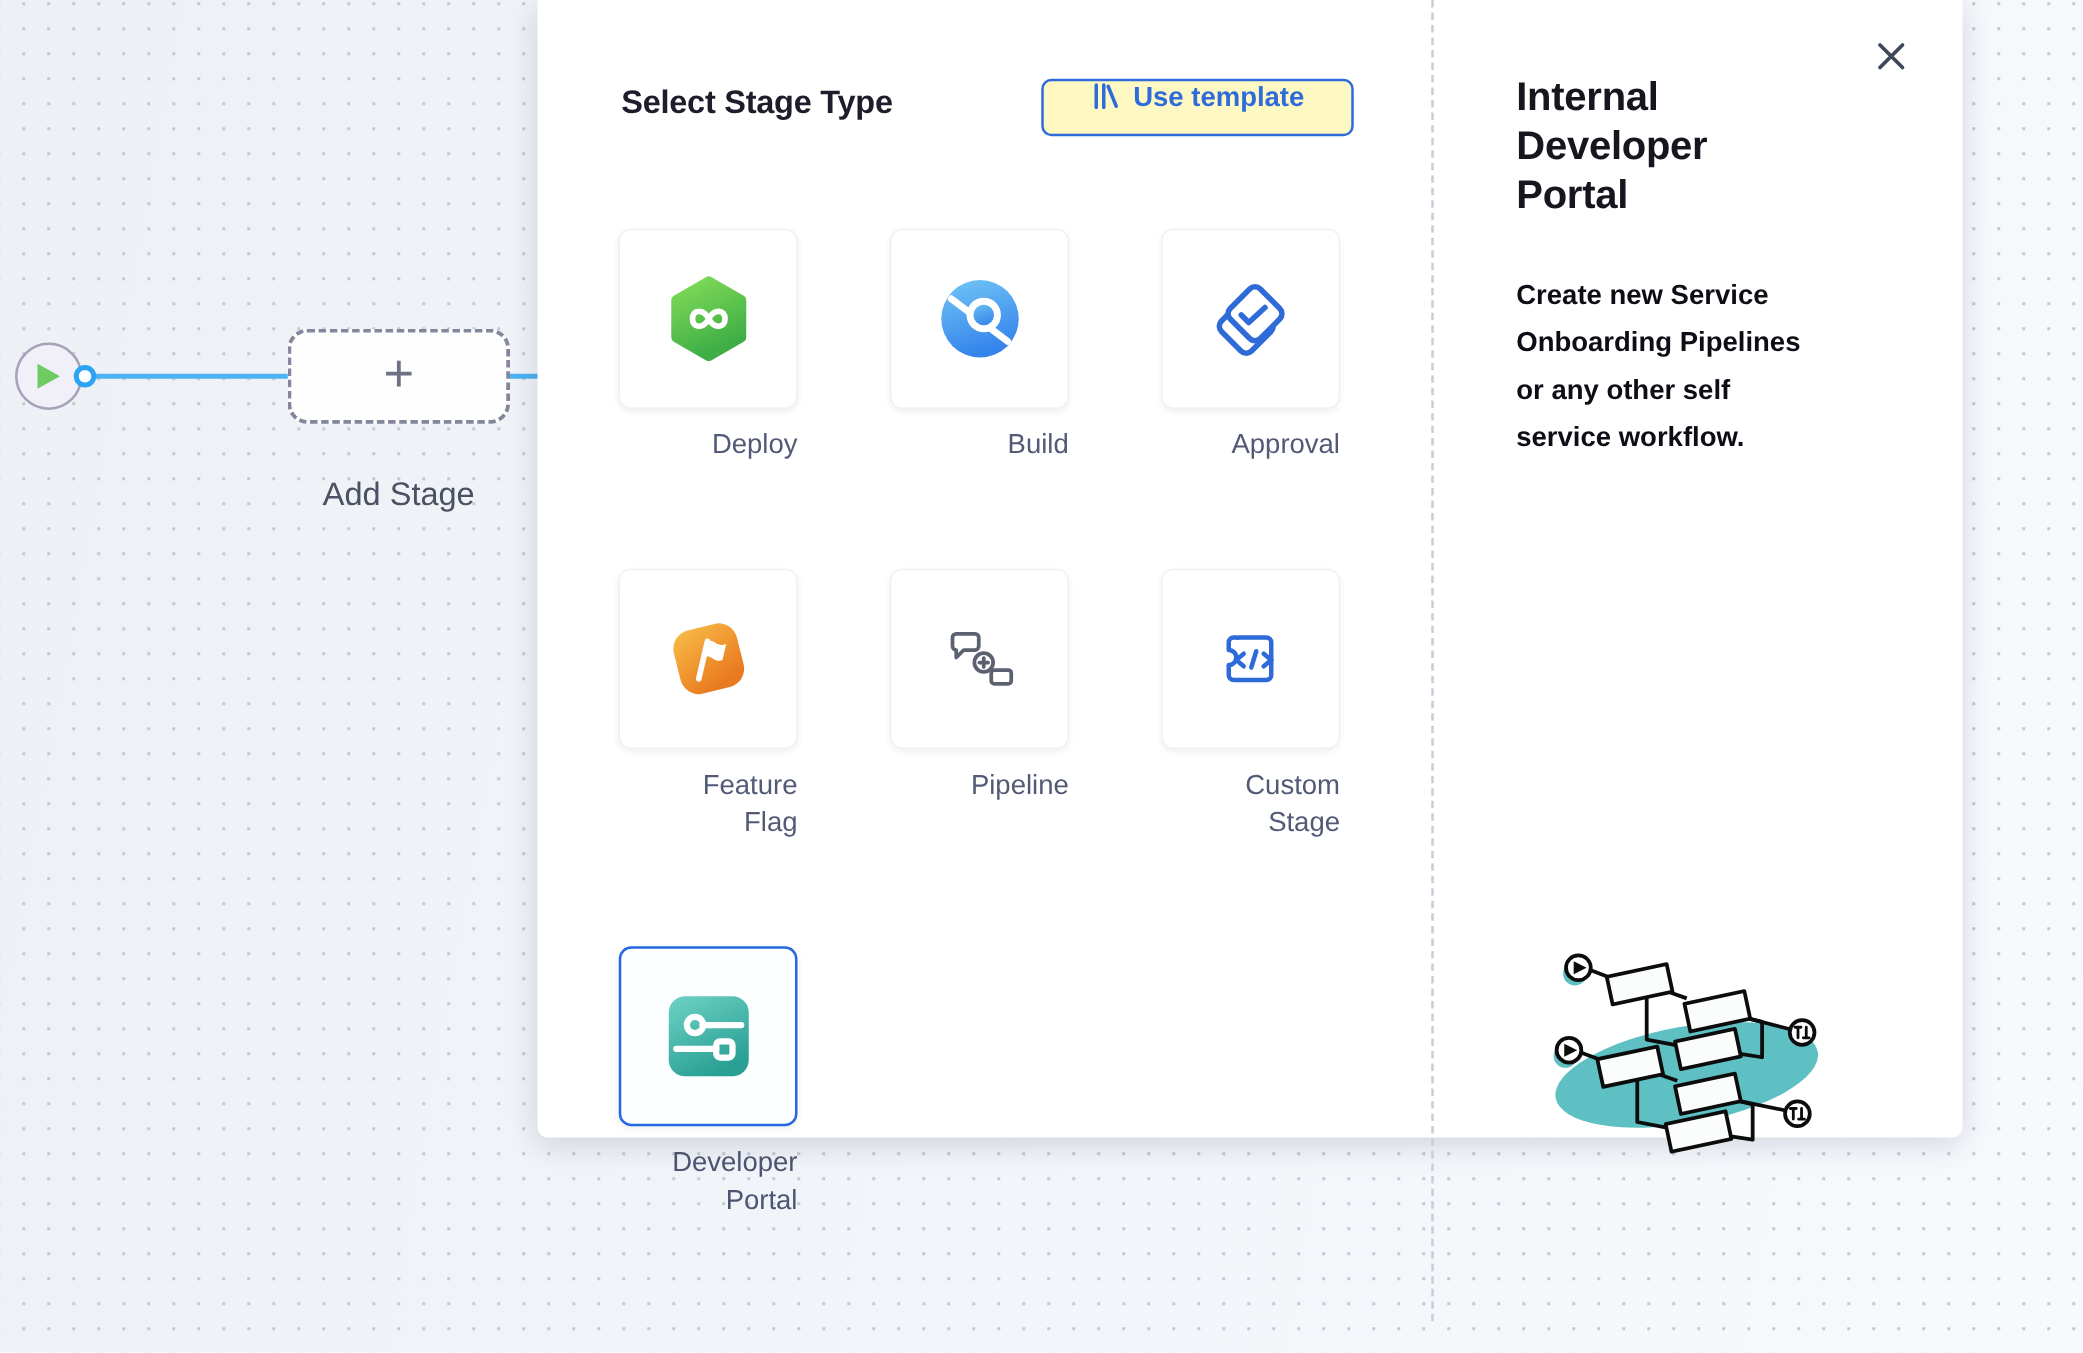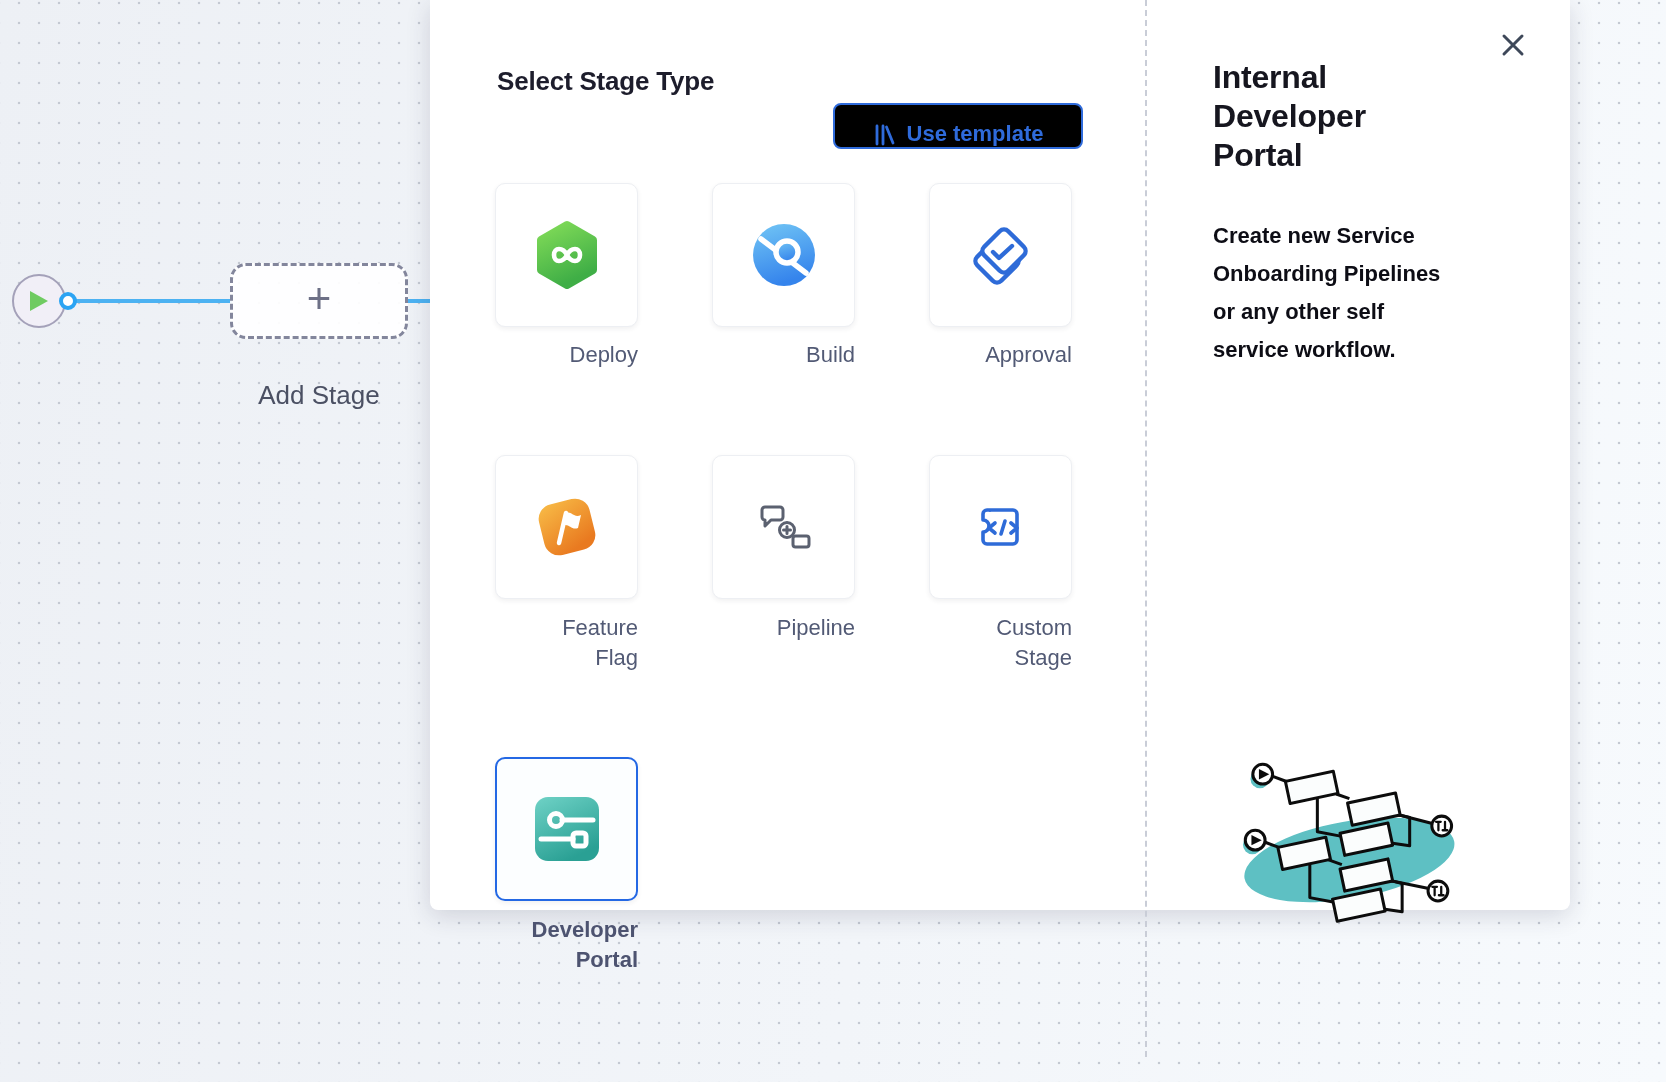--- a/index.html
+++ b/index.html
@@ -50,38 +50,38 @@
     position:absolute; left:715px; top:0; height:1057px; width:0;
     border-left:2px dashed #c9cdd7;
   }
 
   .modal-title {
     position:absolute; left:67px; top:66px;
     font-size:26px; font-weight:700; color:#1d1d2c; letter-spacing:-0.2px;
   }
   .use-template-btn {
     position:absolute; left:403px; top:63px; width:250px; height:46px;
-    border:2px solid #2f6bdb; border-radius:8px; background:#000000;
-    display:flex; align-items:flex-end; justify-content:center; gap:10px;
-    color:#2f6bdb; font-size:22px; font-weight:600; cursor:pointer;margin-top:40px;
+    border:2px solid #2f6bdb; border-radius:8px; background:#fef9c3;
+    display:flex; align-items:flex-start; justify-content:center; gap:10px;
+    color:#2f6bdb; font-size:22px; font-weight:600; cursor:pointer;
   }
 
   .tile {
     position:absolute; width:143px; height:144px; background:#ffffff;
     border:1px solid #edeff3; border-radius:10px;
     box-shadow:0 2px 5px rgba(40,41,61,0.07);
     display:flex; align-items:center; justify-content:center; cursor:pointer;
   }
   .tile.selected { border:2px solid #2468e4; background:#fcfeff; }
   .tile-label {
     position:absolute; width:143px; text-align:right;
     font-size:22px; line-height:30px; color:#525a75;
   }
   .tile-label span { display:inline-block; max-width:114px; }
-  .tile-label.selected { font-weight:700; color:#4d5370; }
+  .tile-label.selected { font-weight:400; color:#4d5370; }
 
   
   .c1 { left:65px; }  .c2 { left:282px; }  .c3 { left:499px; }
   .r1 { top:183px; }  .r2 { top:455px; }   .r3 { top:757px; }
   .l1 { top:340px; }  .l2 { top:613px; }   .l3 { top:915px; }
 
   
   .close-btn { position:absolute; left:1068px; top:30px; width:30px; height:30px; cursor:pointer; }
   .panel-title {
     position:absolute; left:783px; top:58px; width:250px;

